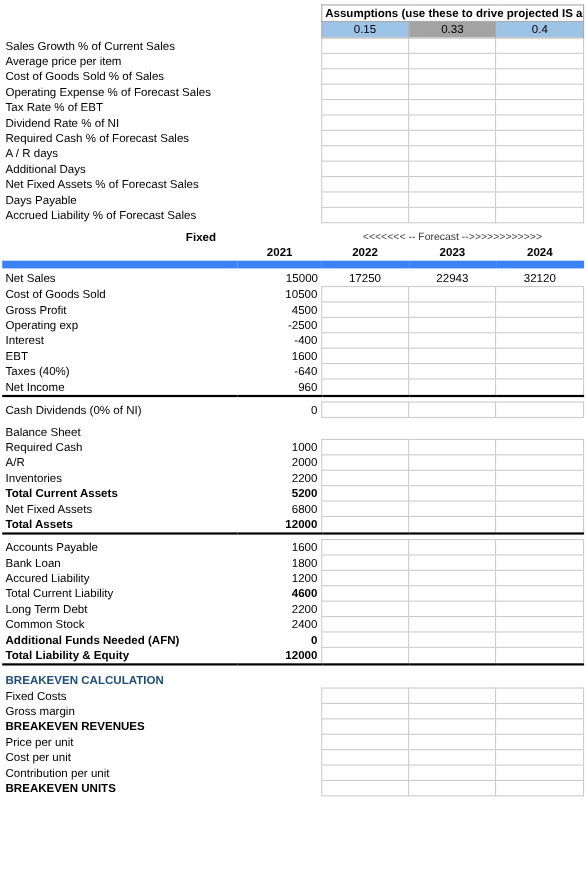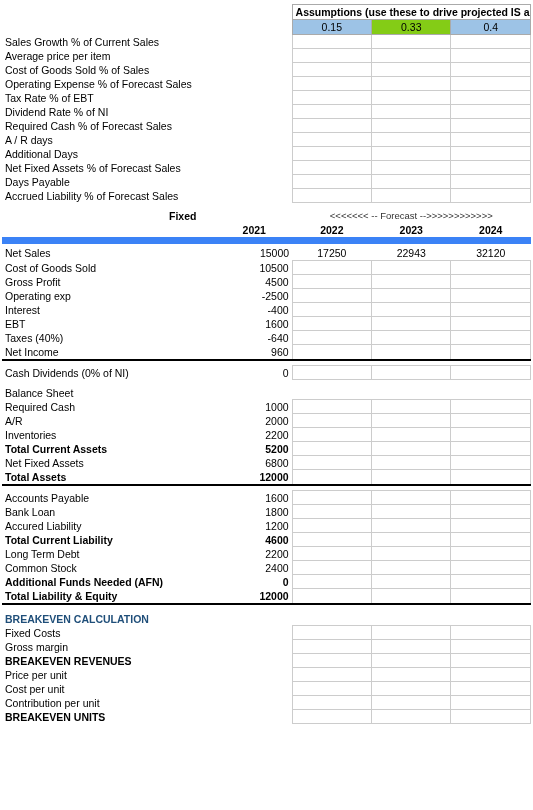--- a/index.html
+++ b/index.html
@@ -58,21 +58,21 @@
         <tr>
       <td class="col-label"></td>
       <td class="col-actual"></td>
       <td colspan="3" style="text-align:center; font-weight:bold; font-size:10.5px; border:1px solid #aaa; background:#fff;">Assumptions (use these to drive projected IS and BS)</td>
     </tr>
 
     <tr>
       <td class="col-label"></td>
       <td class="col-actual"></td>
       <td style="text-align:center; background:#9dc3e6; border:1px solid #aaa; font-size:10.5px;">0.15</td>
-      <td style="text-align:center; background:#84cc16; border:1px solid #aaa; font-size:10.5px;">0.33</td>
+      <td style="text-align:center; background:#a3a3a3; border:1px solid #aaa; font-size:10.5px;">0.33</td>
       <td style="text-align:center; background:#9dc3e6; border:1px solid #aaa; font-size:10.5px;">0.4</td>
     </tr>
 
     <tr>
       <td class="col-label">Sales Growth % of Current Sales</td>
       <td class="col-actual"></td>
       <td style="border:1px solid #ccc; height:13px;"></td>
       <td style="border:1px solid #ccc; height:13px;"></td>
       <td style="border:1px solid #ccc; height:13px;"></td>
     </tr>
@@ -317,21 +317,21 @@
       <td style="border:1px solid #ccc; height:13px;"></td>
     </tr>
     <tr>
       <td class="col-label">Accured Liability</td>
       <td class="col-actual value-right">1200</td>
       <td style="border:1px solid #ccc; height:13px;"></td>
       <td style="border:1px solid #ccc; height:13px;"></td>
       <td style="border:1px solid #ccc; height:13px;"></td>
     </tr>
     <tr>
-      <td class="col-label" style="font-weight:bold;margin-left:21px;">Total Current Liability</td>
+      <td class="col-label" style="font-weight:normal;margin-left:21px;">Total Current Liability</td>
       <td class="col-actual value-right bold-value">4600</td>
       <td style="border:1px solid #ccc; height:13px;"></td>
       <td style="border:1px solid #ccc; height:13px;"></td>
       <td style="border:1px solid #ccc; height:13px;"></td>
     </tr>
     <tr>
       <td class="col-label">Long Term Debt</td>
       <td class="col-actual value-right">2200</td>
       <td style="border:1px solid #ccc; height:13px;"></td>
       <td style="border:1px solid #ccc; height:13px;"></td>

